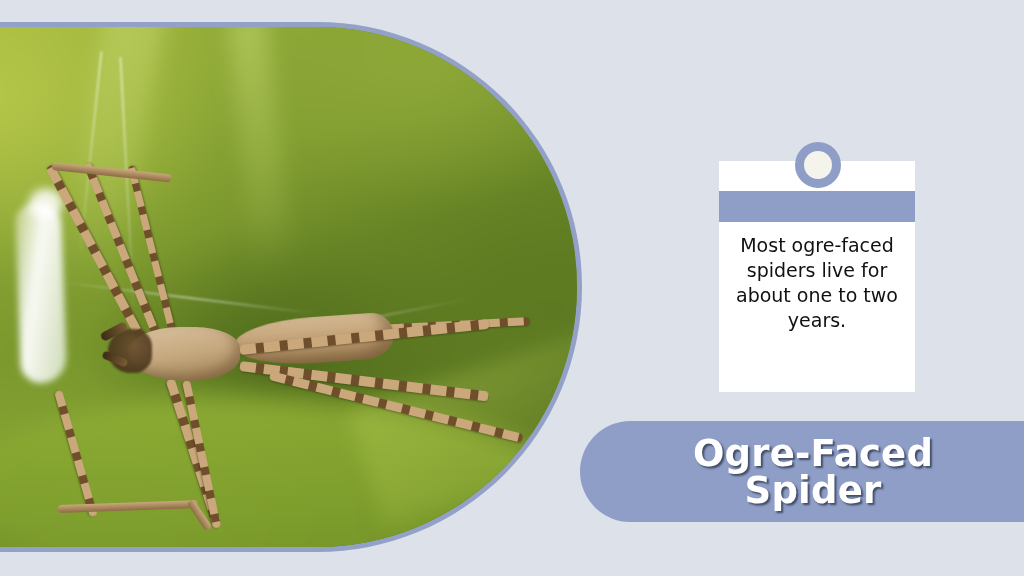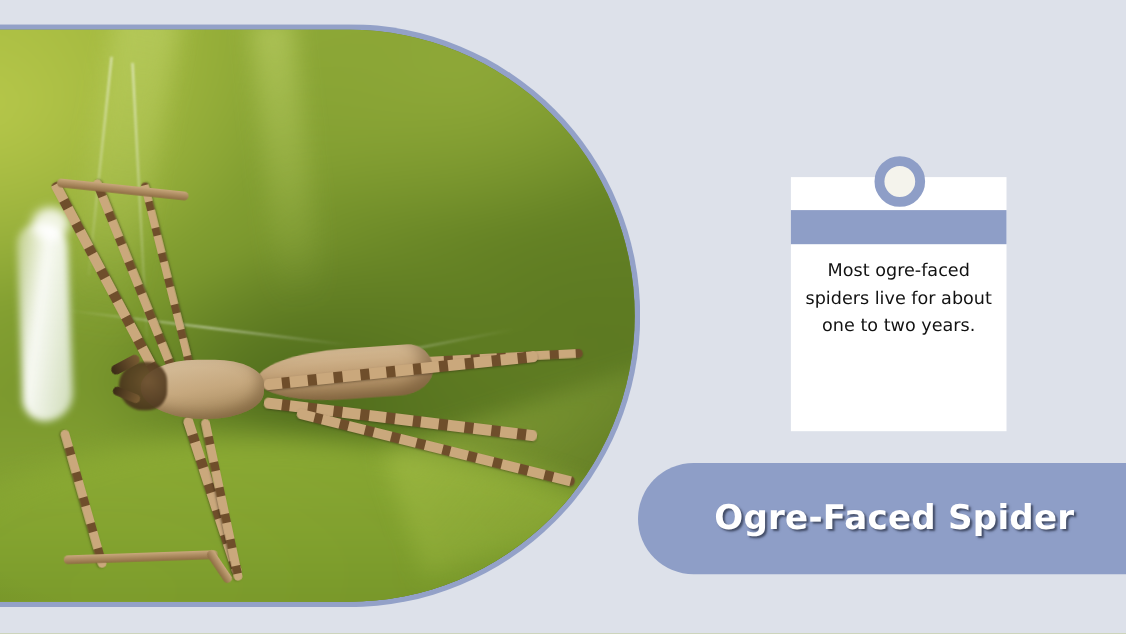--- a/index.html
+++ b/index.html
@@ -167,21 +167,21 @@
   }
   .fact-band {
     position:absolute; left:0; top:30px;
     width:100%; height:31px;
     background:#8e9ec7;
   }
   .fact-text {
     position:absolute; left:0; top:72px;
     width:100%; padding:0 8px;
     text-align:center;
-    font-size:16px; line-height:25px;
+    font-size:19px; line-height:25px;
     color:#111111;
     font-family:"DejaVu Sans", sans-serif;
   }
   .card-ring {
     position:absolute;
     left:795px; top:142px;
     width:46px; height:46px;
     border-radius:50%;
     background:#f4f3ec;
     border:9px solid #8e9ec7;
@@ -192,21 +192,21 @@
     position:absolute;
     left:580px; top:421px;
     width:444px; height:101px;
     background:#8e9ec7;
     border-radius:52px 0 0 52px;
     display:flex; align-items:center; justify-content:center;
   }
   .title-text {
     font-family:"DejaVu Sans", sans-serif;
     font-weight:bold;
-    font-size:31px;
+    font-size:37px;
     line-height:37px;
     color:#ffffff;
     text-align:center;
     padding:0 18px 0 40px;
     text-shadow:2px 2px 2px rgba(40,48,70,.75);
     letter-spacing:.2px;
   }
 </style>
 </head>
 <body>

